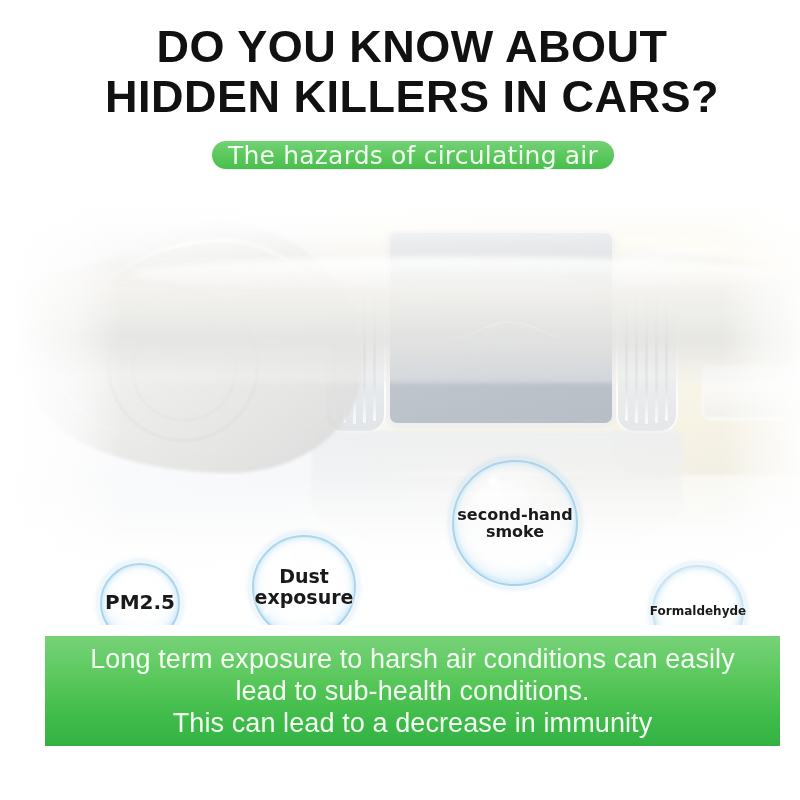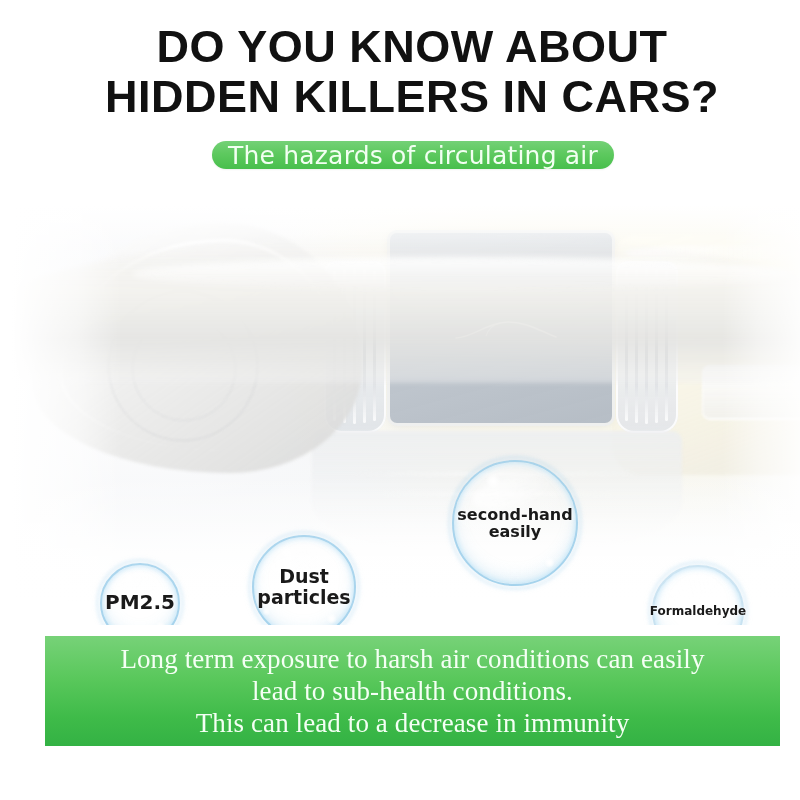--- a/index.html
+++ b/index.html
@@ -282,21 +282,21 @@
   
   .banner {
     position:absolute;
     left:33px; top:636px;
     width:735px; height:110px;
     background:linear-gradient(180deg,#77d278 0%, #5ac85c 38%, #3fbb49 74%, #33b244 100%);
     display:flex; align-items:center; justify-content:center;
   }
   .banner p {
     color:#f4fff4;
-    font-family:Liberation Serif, serif;
+    font-family:Liberation Sans, sans-serif;
     font-size:27px;
     font-weight:400;
     line-height:32px;
     text-align:center;
     white-space:pre-line;
     letter-spacing:0.1px;
     padding:0 10px;
   }
 </style>
 </head>
@@ -370,31 +370,31 @@
     </div>
 
     <div class="bubble" id="b-dust">
       <div class="rim"></div>
       <div class="rim2"></div>
       <div class="glossband"></div>
       <div class="spark a"></div>
       <div class="spark b"></div>
       <div class="spark c"></div>
       <div class="lbl">Dust
-particles</div>
+exposure</div>
     </div>
 
     <div class="bubble" id="b-smoke">
       <div class="rim"></div>
       <div class="rim2"></div>
       <div class="glossband"></div>
       <div class="spark a"></div>
       <div class="spark b"></div>
       <div class="lbl">second-hand
-easily</div>
+smoke</div>
     </div>
 
     <div class="bubble" id="b-form">
       <div class="rim"></div>
       <div class="rim2"></div>
       <div class="glossband"></div>
 
       <div class="lbl">Formaldehyde</div>
     </div>
 

